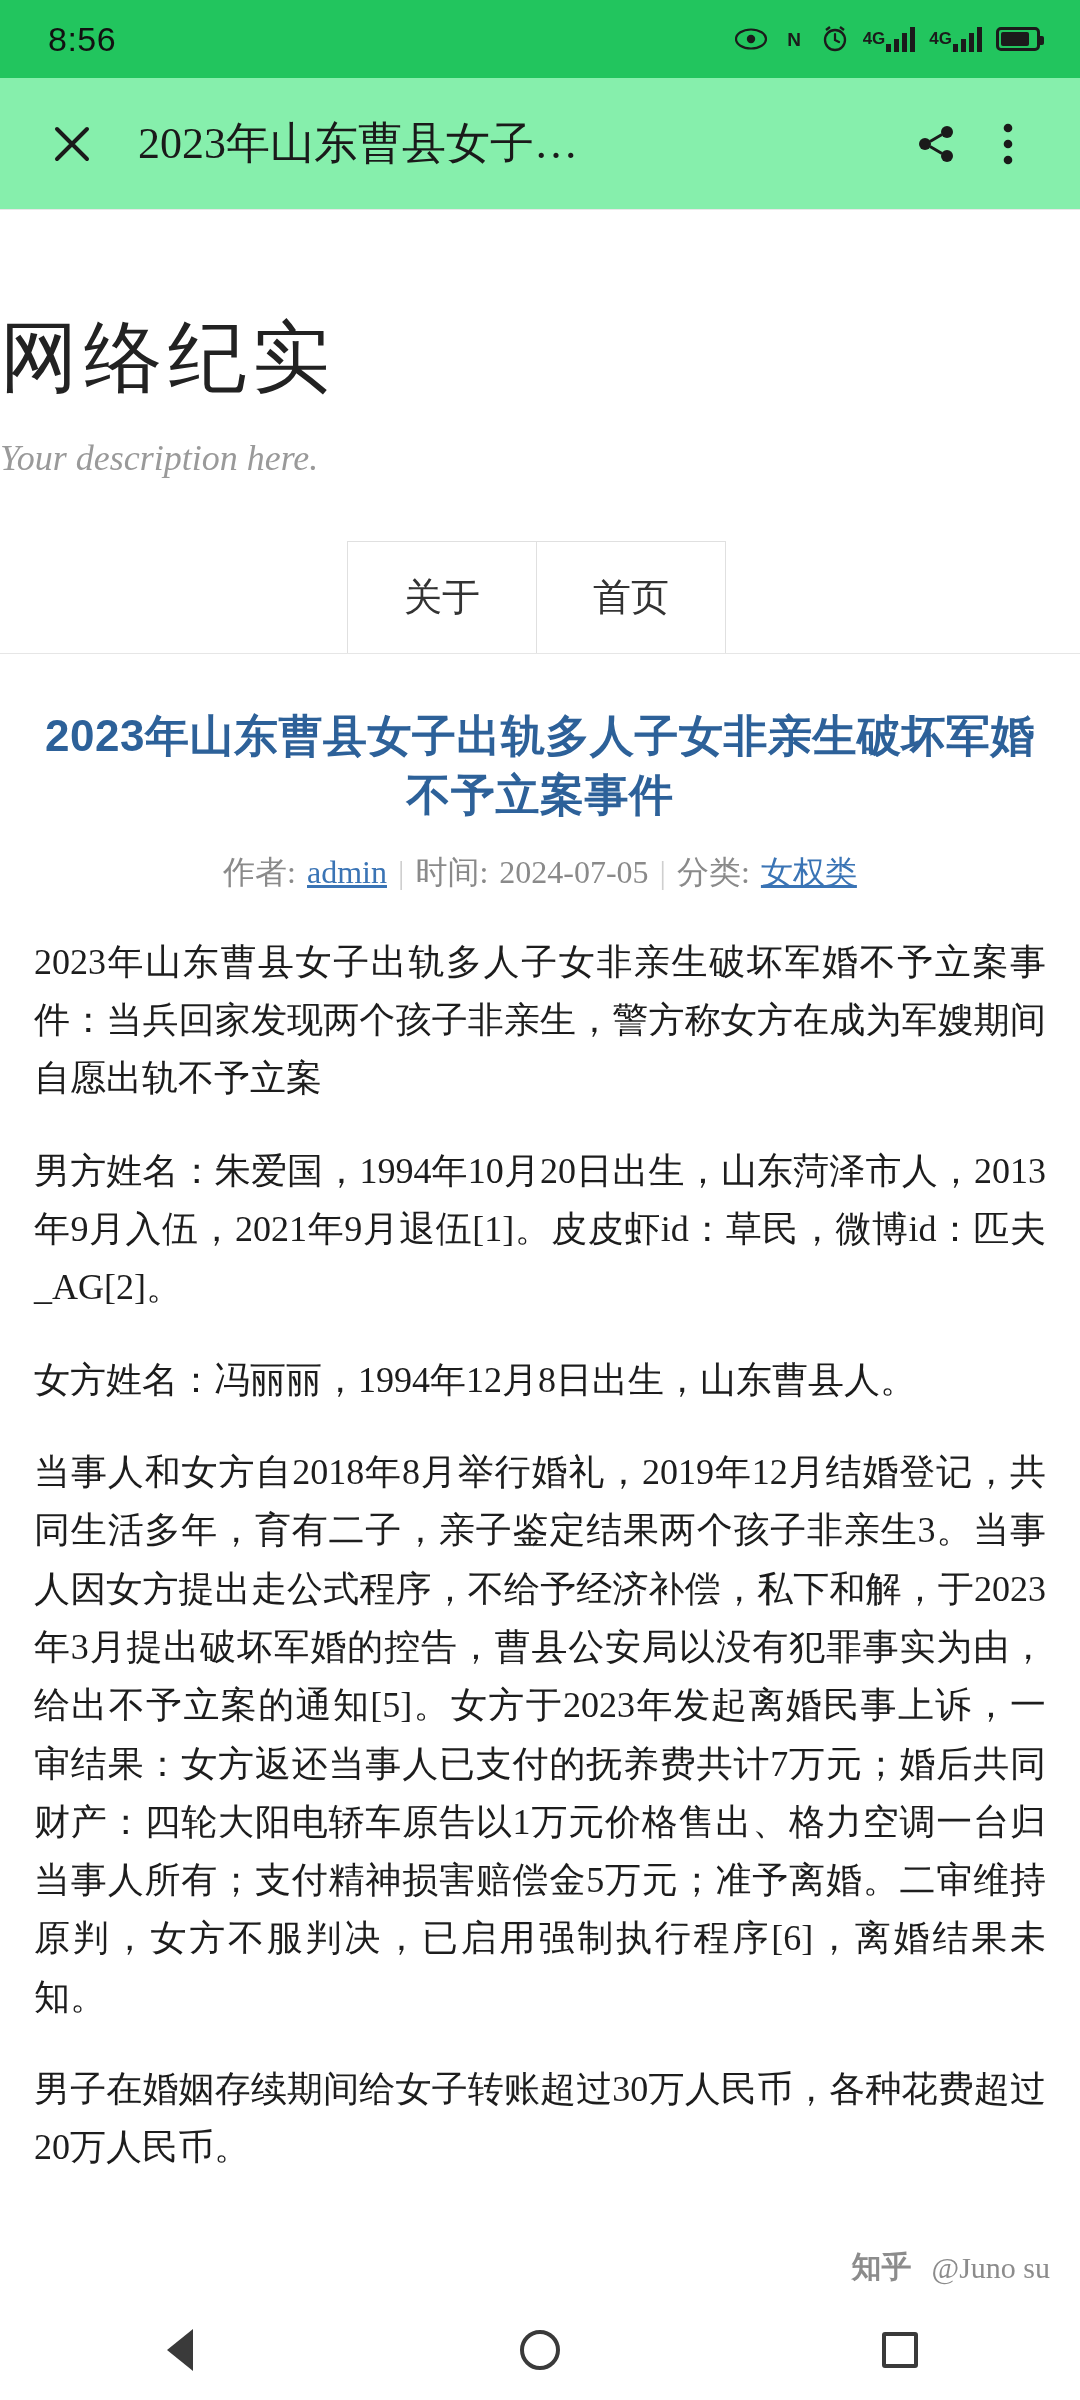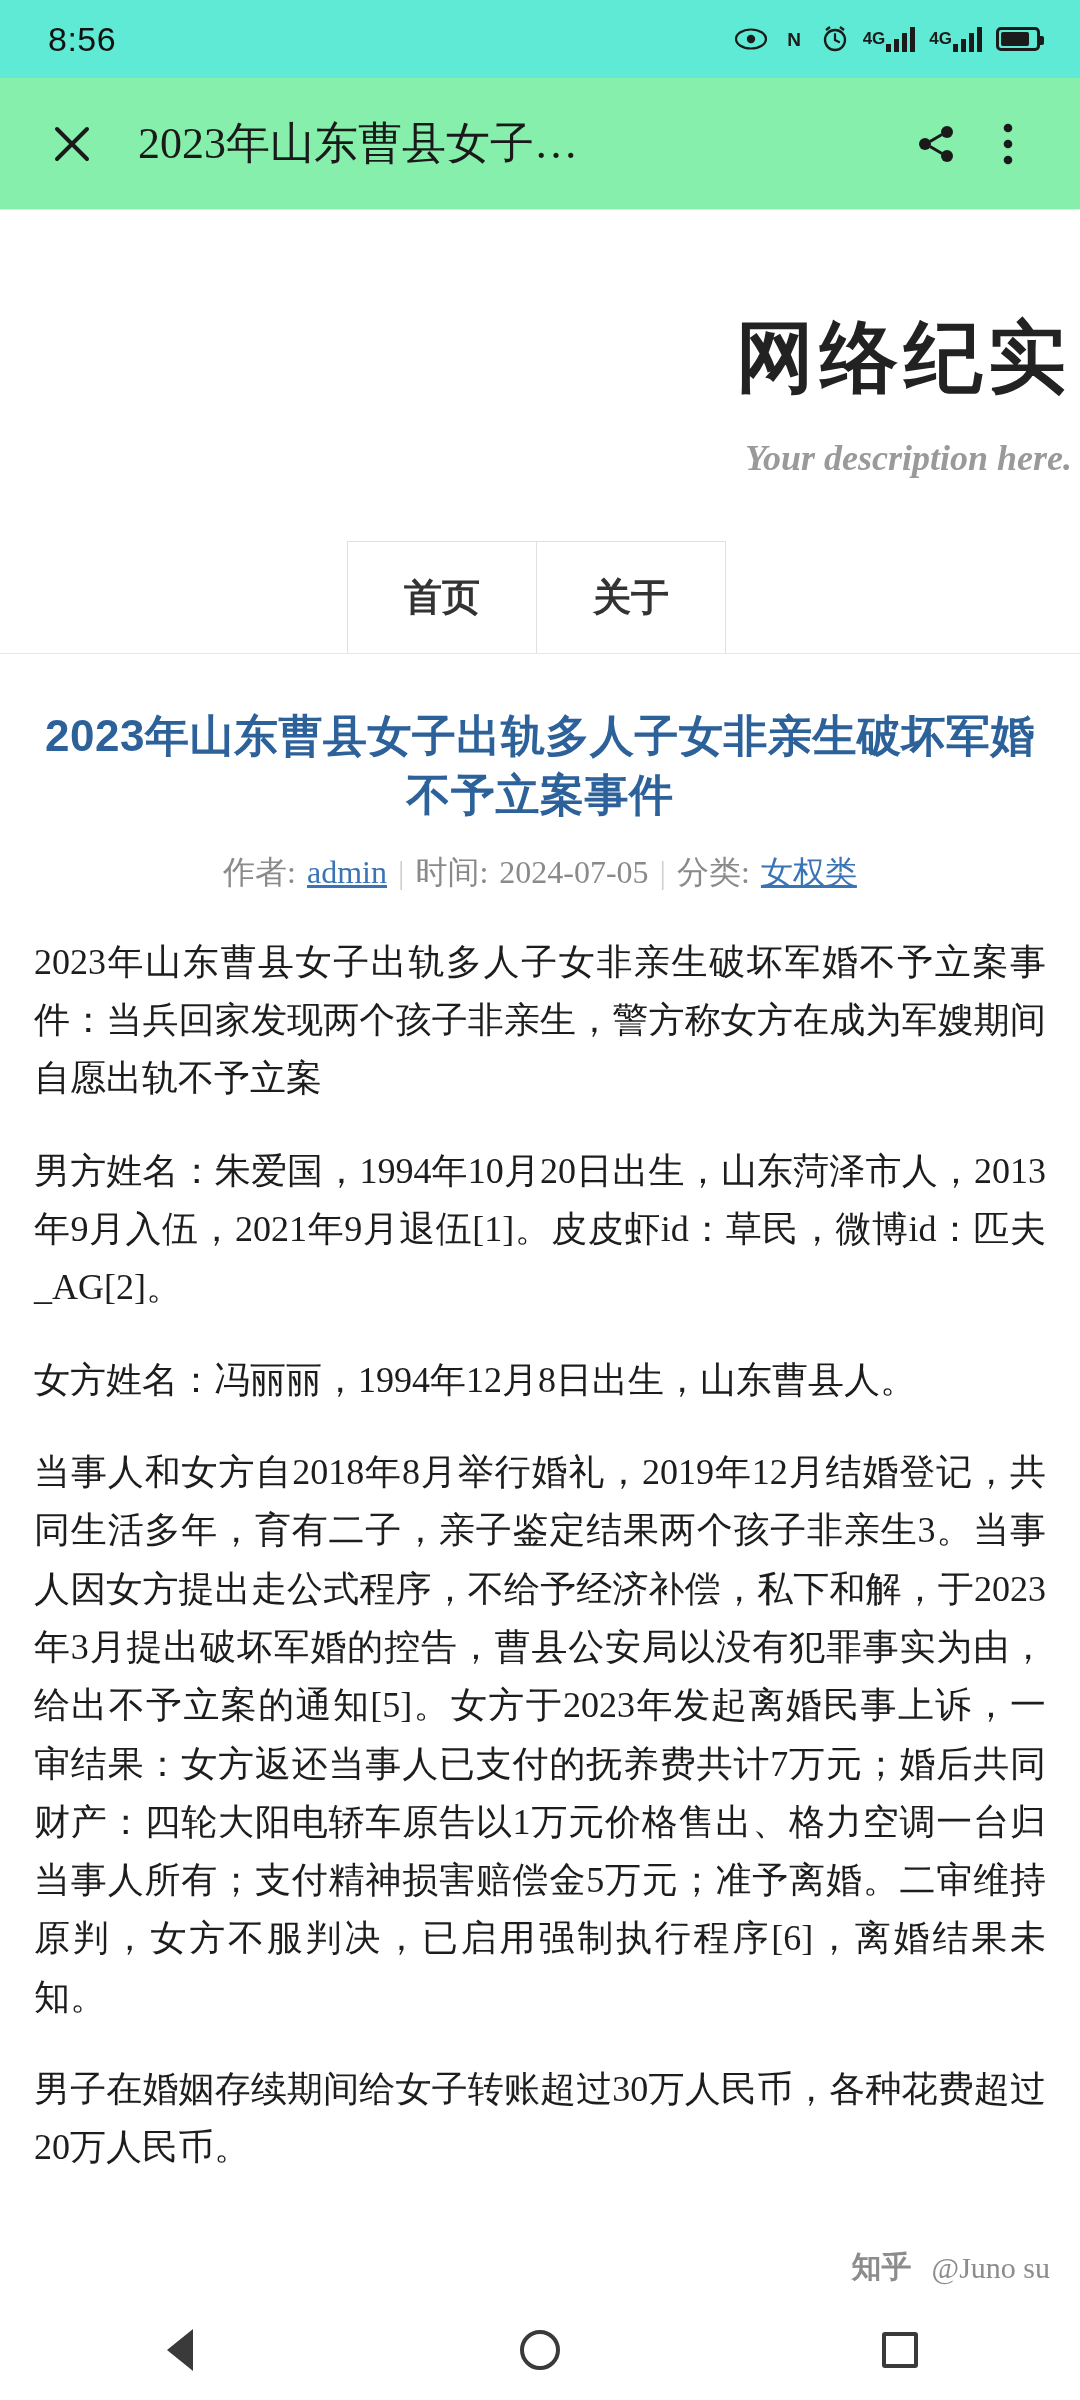--- a/index.html
+++ b/index.html
@@ -7,21 +7,21 @@
     width: 1080px; height: 2400px;
     background: #ffffff;
     font-family: "Liberation Sans", sans-serif;
     overflow: hidden;
   }
   body { position: relative; }
 
   
   .statusbar {
     height: 78px;
-    background: #5eead4;
+    background: #22c55e;
     display: flex;
     align-items: center;
     justify-content: space-between;
     padding: 0 40px 0 48px;
   }
   .status-time {
     font-size: 34px;
     color: #111;
     letter-spacing: 0.5px;
   }
@@ -75,23 +75,22 @@
   .icon-btn {
     width: 72px; height: 72px;
     display: flex; align-items: center; justify-content: center;
     flex: none;
   }
 
   
   .site-header {
     background: #ffffff;
     padding: 96px 8px 0 0;
-    text-align: right;
+    text-align: left;
     border-bottom: 1px solid #e6e6e6;
-    font-weight: bold;
   }
   .site-title {
     font-family: "Liberation Serif", serif;
     font-size: 78px;
     color: #222;
     letter-spacing: 6px;
   }
   .site-desc {
     font-family: "Liberation Serif", serif;
     font-style: italic;
@@ -273,22 +272,22 @@
         <circle cx="10" cy="24" r="4.3" fill="#1a1a1a"></circle>
         <circle cx="10" cy="40" r="4.3" fill="#1a1a1a"></circle>
       </svg>
   </div>
 </div>
 
 <div class="site-header">
   <div class="site-title">网络纪实</div>
   <div class="site-desc">Your description here.</div>
   <div class="nav">
+    <div class="nav-item">关于</div>
     <div class="nav-item">首页</div>
-    <div class="nav-item">关于</div>
   </div>
 </div>
 
 <div class="article">
   <div class="post-title">2023年山东曹县女子出轨多人子女非亲生破坏军婚不予立案事件</div>
 
   <div class="meta">
     <span>作者:</span>
     <a href="#">admin</a>
     <span class="sep">|</span>

